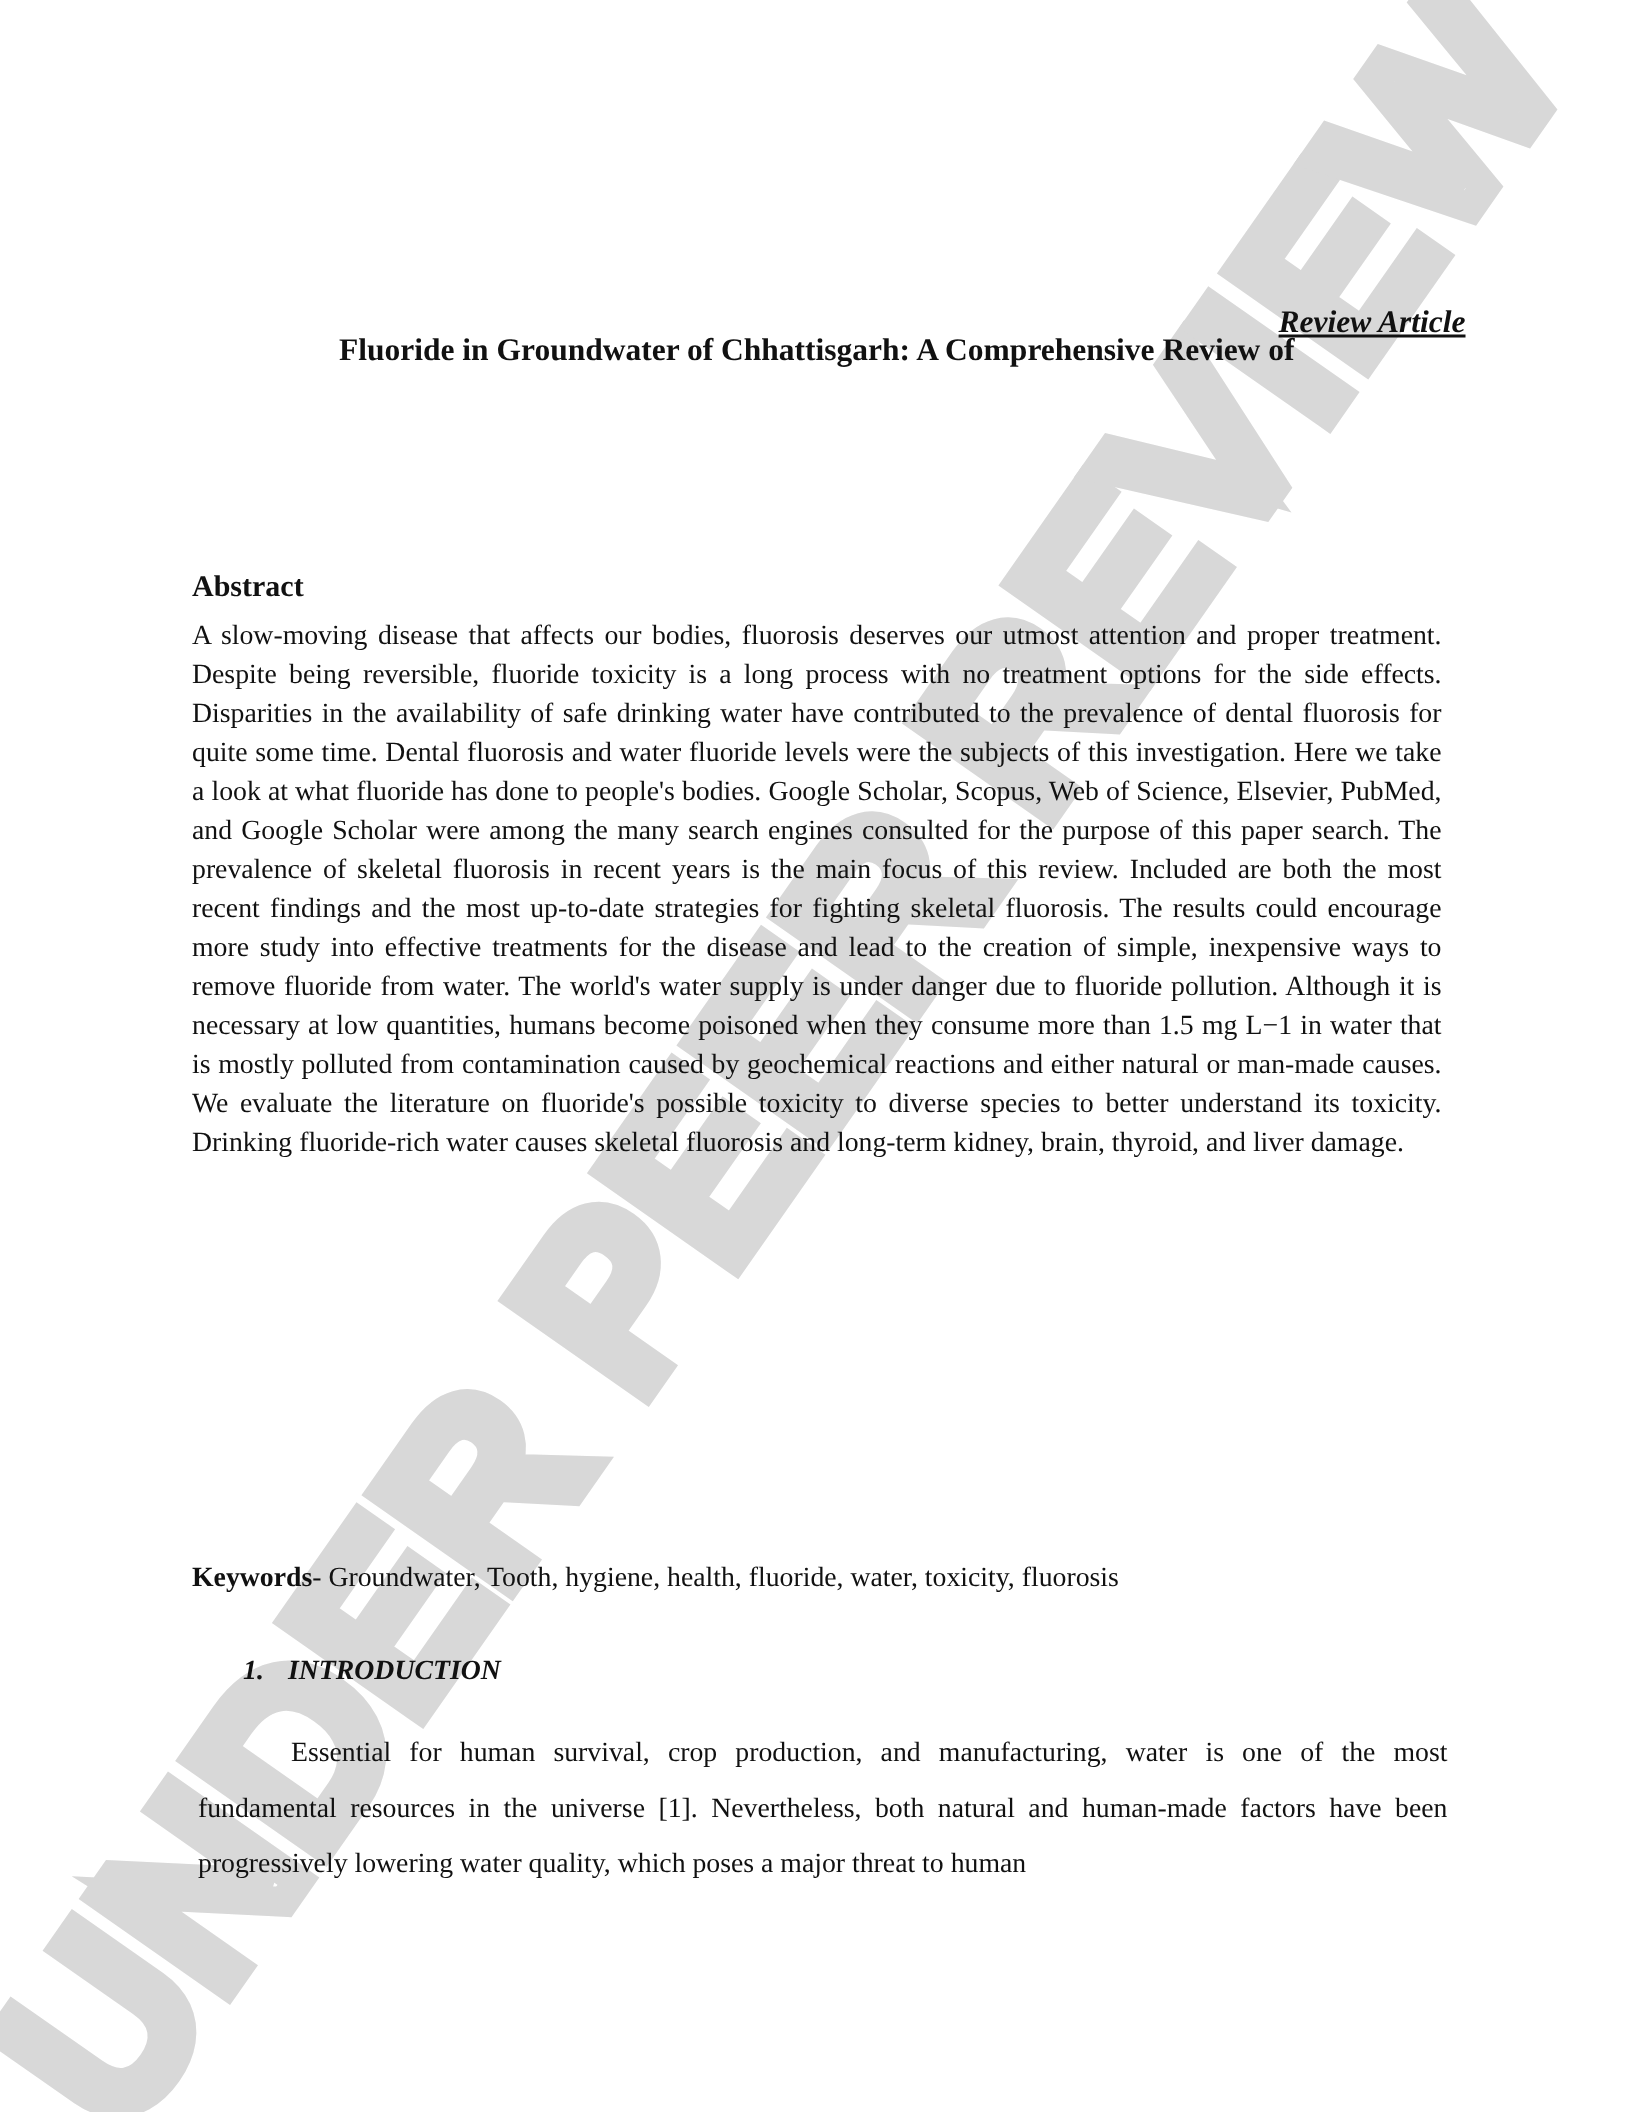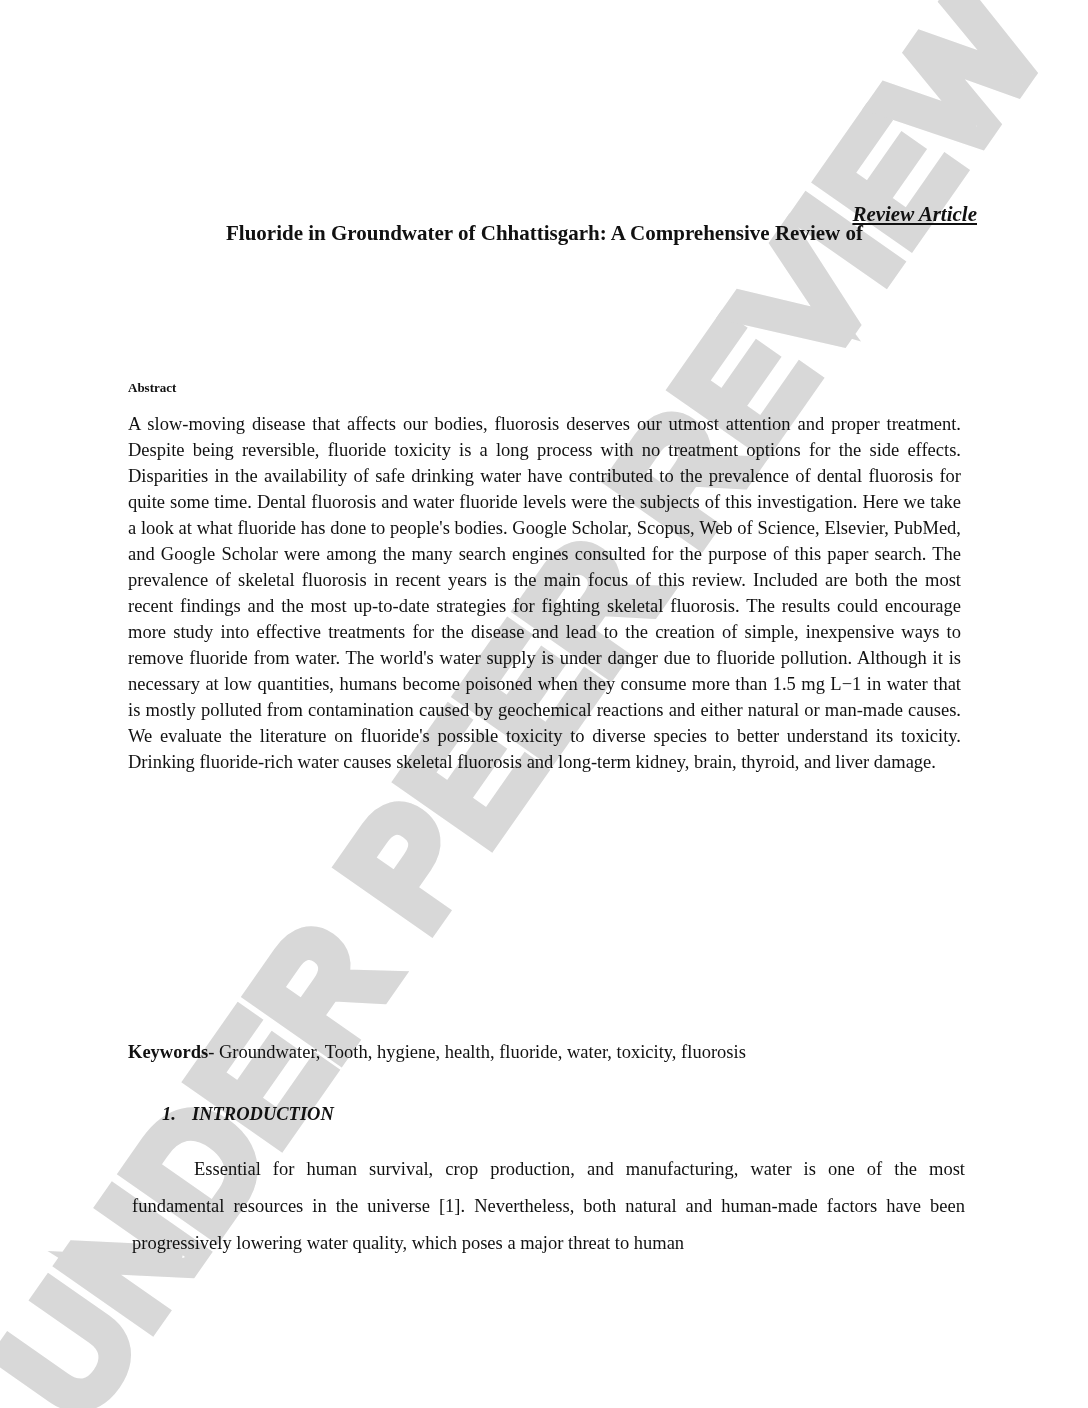--- a/index.html
+++ b/index.html
@@ -27,21 +27,21 @@
   .content { position: absolute; left: 128px; top: 0; width: 833px; z-index: 1; }
   .article-type {
     position: absolute; top: 172px; left: 16px; width: 833px; text-align: right;
     font-size: 21px; font-weight: bold; font-style: italic; text-decoration: underline; margin-top: 30px;
   }
   .title {
     position: absolute; top: 212px; left: 0; width: 833px; text-align: center;
     font-size: 21px; font-weight: bold; line-height: 43px; margin: 0;
   }
   .abstract-heading {
-    position: absolute; top: 380px; left: 0; font-size: 13px; font-weight: bold;
+    position: absolute; top: 380px; left: 0; font-size: 20px; font-weight: bold;
   }
   .abstract-body {
     position: absolute; top: 411px; left: 0; width: 833px;
     font-size: 18.5px; line-height: 26px; text-align: justify; margin: 0;
   }
   .keywords {
     position: absolute; top: 1042px; left: 0; font-size: 18.5px; white-space: nowrap;
   }
   .keywords b { font-weight: bold; text-align: center; }
   .section-heading {

